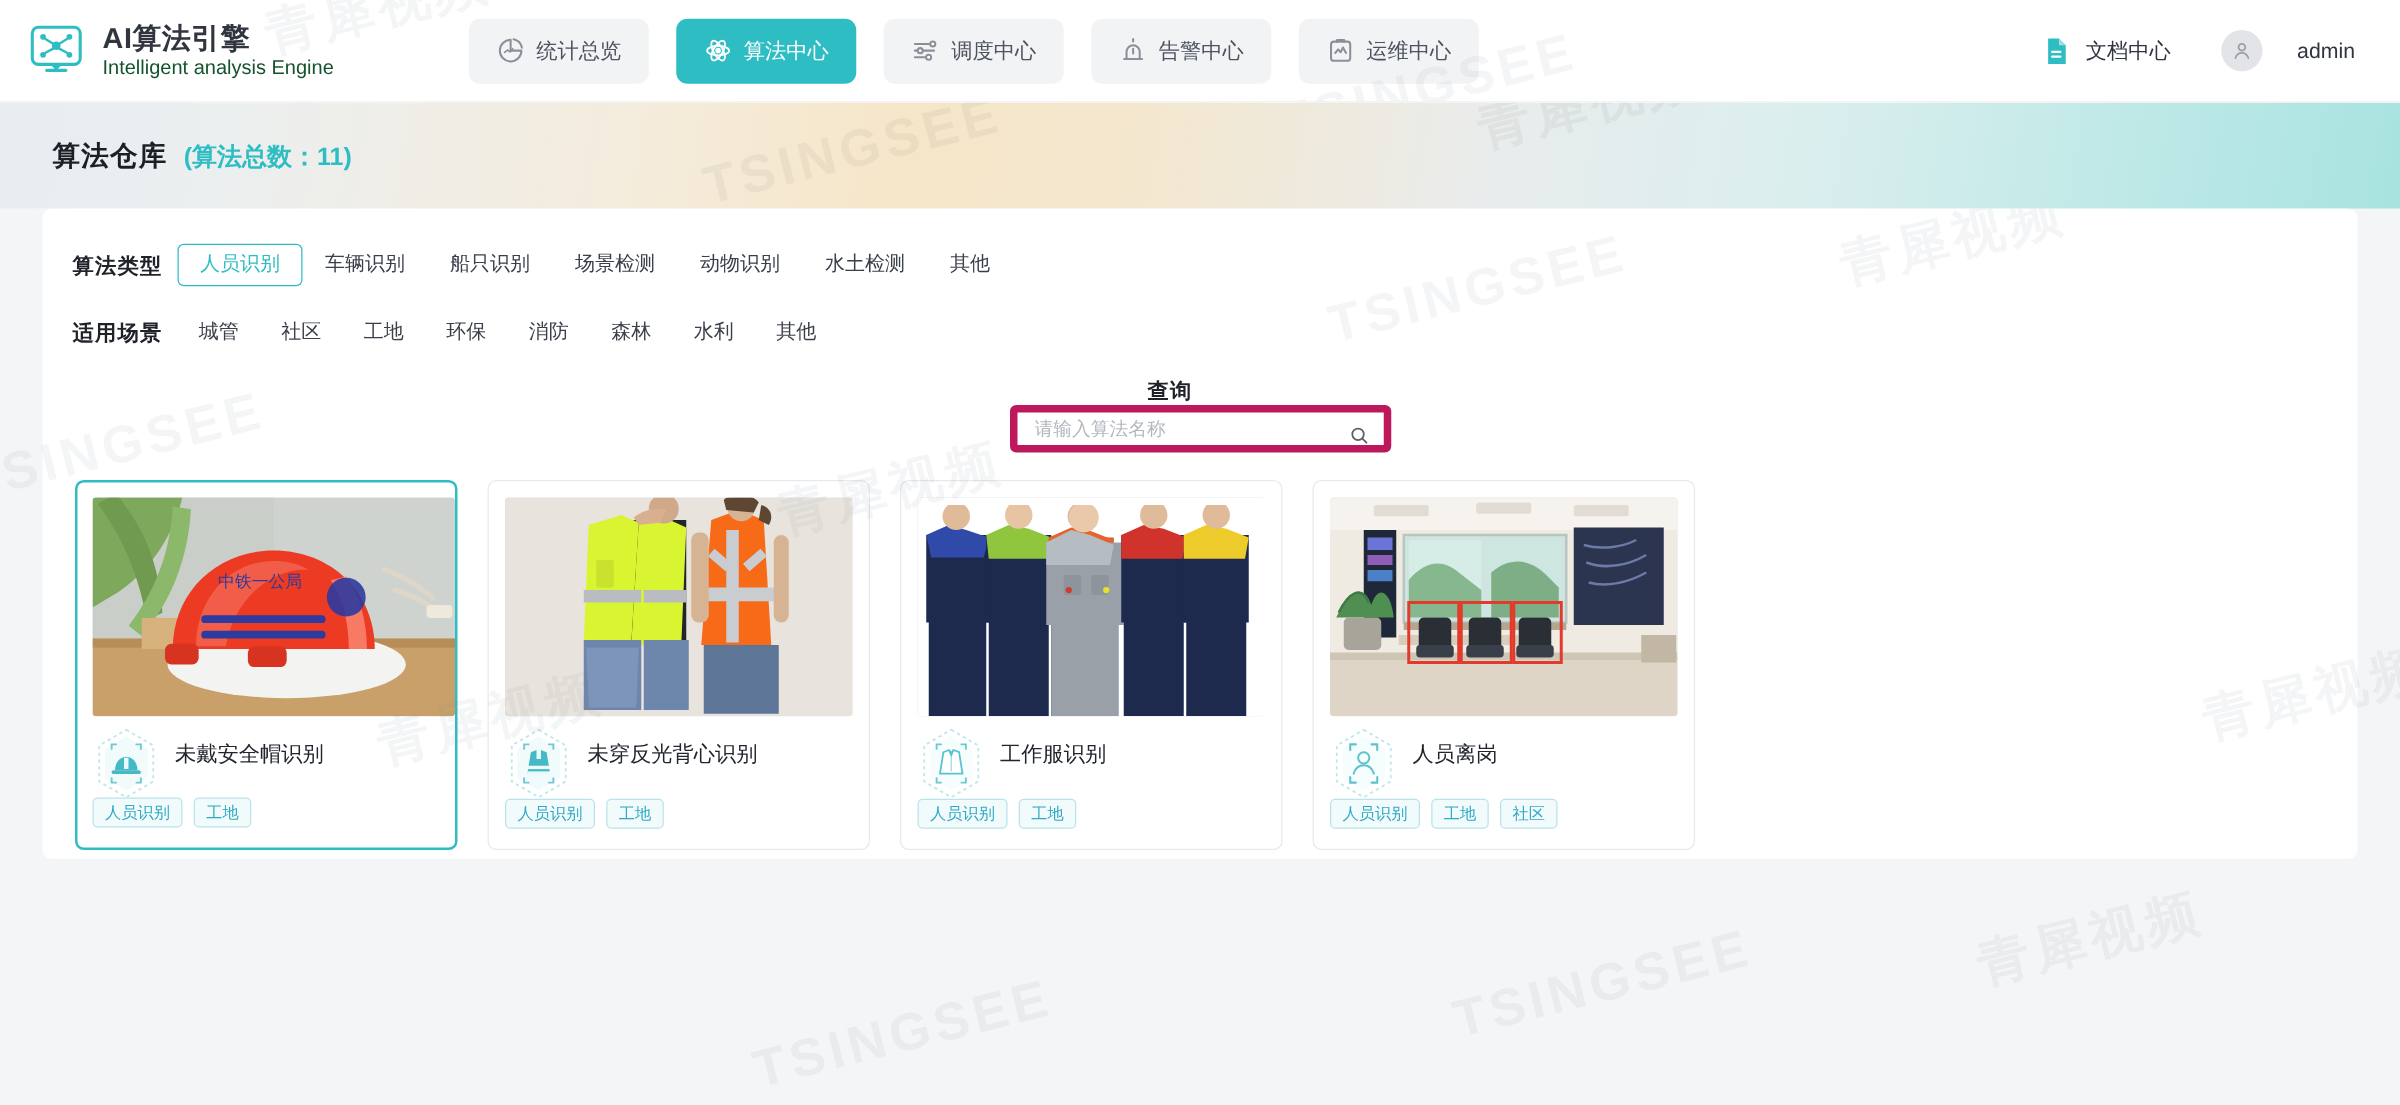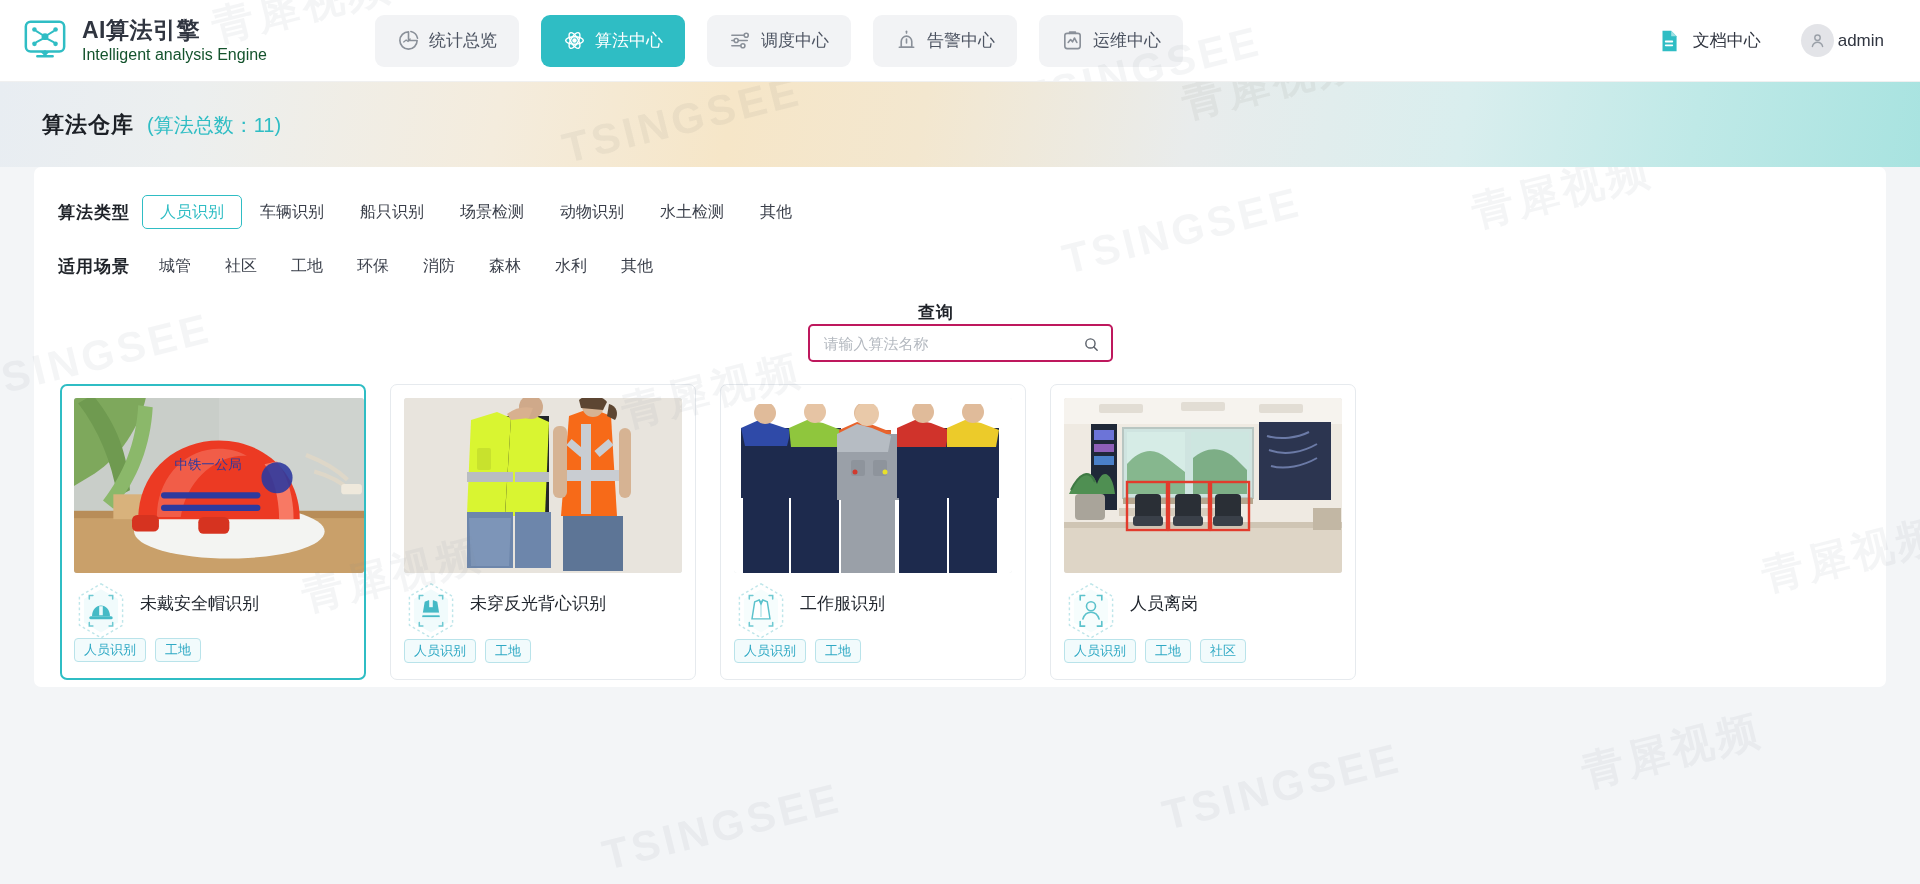--- a/index.html
+++ b/index.html
@@ -32,21 +32,21 @@
   }
   .nav-item.active { background: #2fbdc4; color: #ffffff; }
   .nav-item .ico { width: 23px; height: 23px; display: block; flex: none; }
 
   .header-right {
     margin-left: auto; display: flex; align-items: center;
     gap: 40px; margin-right: 36px;
   }
   .doc-center { display: flex; align-items: center; gap: 11px; cursor: pointer; }
   .doc-center .label { font-size: 17px; color: #303540; }
-  .user-box { display: flex; align-items: center; gap: 4px; cursor: pointer; }
+  .user-box { display: flex; align-items: center; gap: 28px; cursor: pointer; }
   .avatar {
     width: 33px; height: 33px; border-radius: 50%; background: #e3e4e8;
     display: flex; align-items: center; justify-content: center;
   }
   .user-name { font-size: 17px; color: #303540; }
 
   
   .banner {
     position: relative; height: 85px; width: 100%;
     background:
@@ -57,21 +57,21 @@
     overflow: hidden;
   }
   .banner-title {
     position: absolute; left: 42px; top: 50%; transform: translateY(-50%);
     display: flex; align-items: baseline; white-space: nowrap;
   }
   .banner-title .main {
     font-size: 22px; font-weight: bold; color: #1c2026; letter-spacing: 1px;
   }
   .banner-title .count {
-    font-size: 20px; font-weight: normal; color: #2fbdc4; margin-left: 13px;
+    font-size: 20px; font-weight: bold; color: #2fbdc4; margin-left: 13px;
   }
 
   
   .page-body {
     position: relative; width: 100%; height: 717px;
     background: #f3f5f7; padding: 0 34px;
   }
   .panel {
     position: relative; width: 100%; height: 520px; background: #ffffff;
     border-radius: 7px; padding: 26px 24px 0 24px; overflow: hidden;
@@ -89,21 +89,21 @@
     border: 1px solid transparent; border-radius: 5px;
     cursor: pointer; white-space: nowrap; line-height: 1.1;
   }
   .opt.selected { color: #2fbdc4; border-color: #2fbdc4; }
   .filter-row.scene .opt { padding: 6px 16px; }
 
   
   .search-row { display: flex; align-items: center; margin-top: 6px; flex-direction: column; }
   .search-box {
     position: relative; width: 305px; height: 38px;
-    border: 2px solid #be185d; border-radius: 5px; background: #fff;
+    border: 6px solid #be185d; border-radius: 5px; background: #fff;
     display: flex; align-items: center;
   }
   .search-box input {
     border: none; outline: none; background: transparent;
     font-size: 15px; color: #303540; height: 100%;
     padding: 0 34px 0 14px; width: 100%;
     font-family: "Liberation Sans", "DejaVu Sans", sans-serif;
   }
   .search-box input::placeholder { color: #b3b8bf; }
   .search-ico { position: absolute; right: 11px; top: 10px; width: 17px; height: 17px; }

